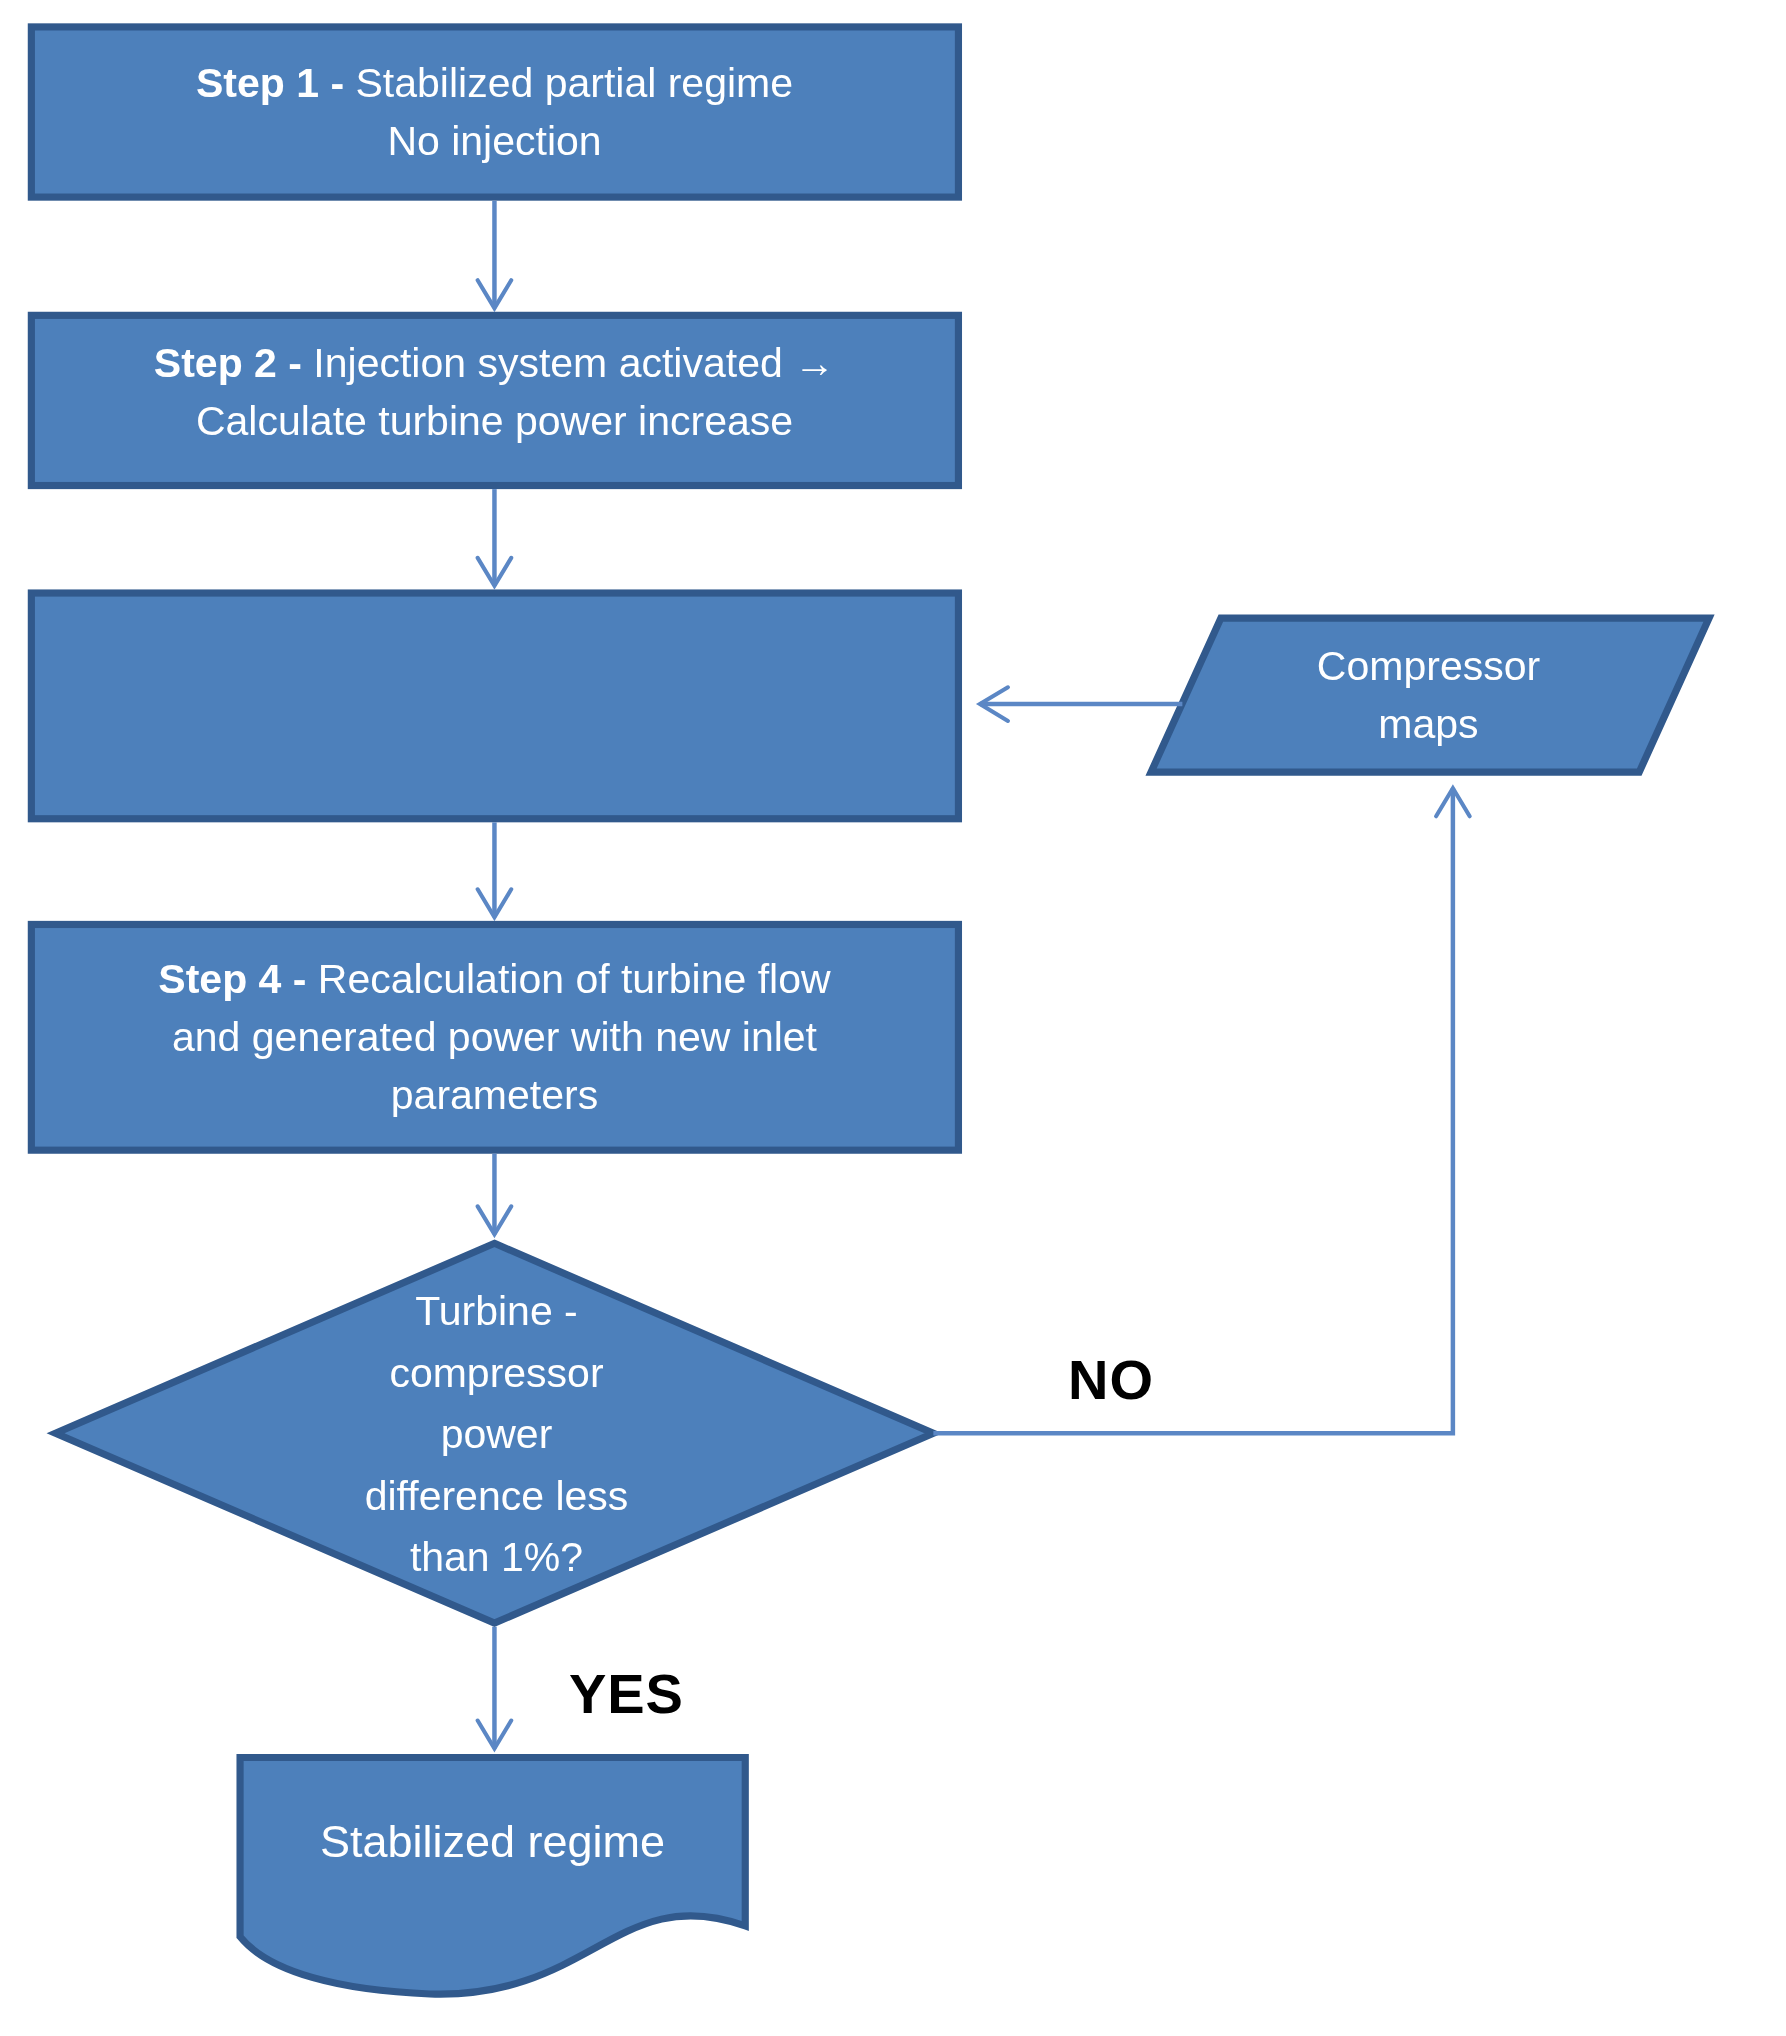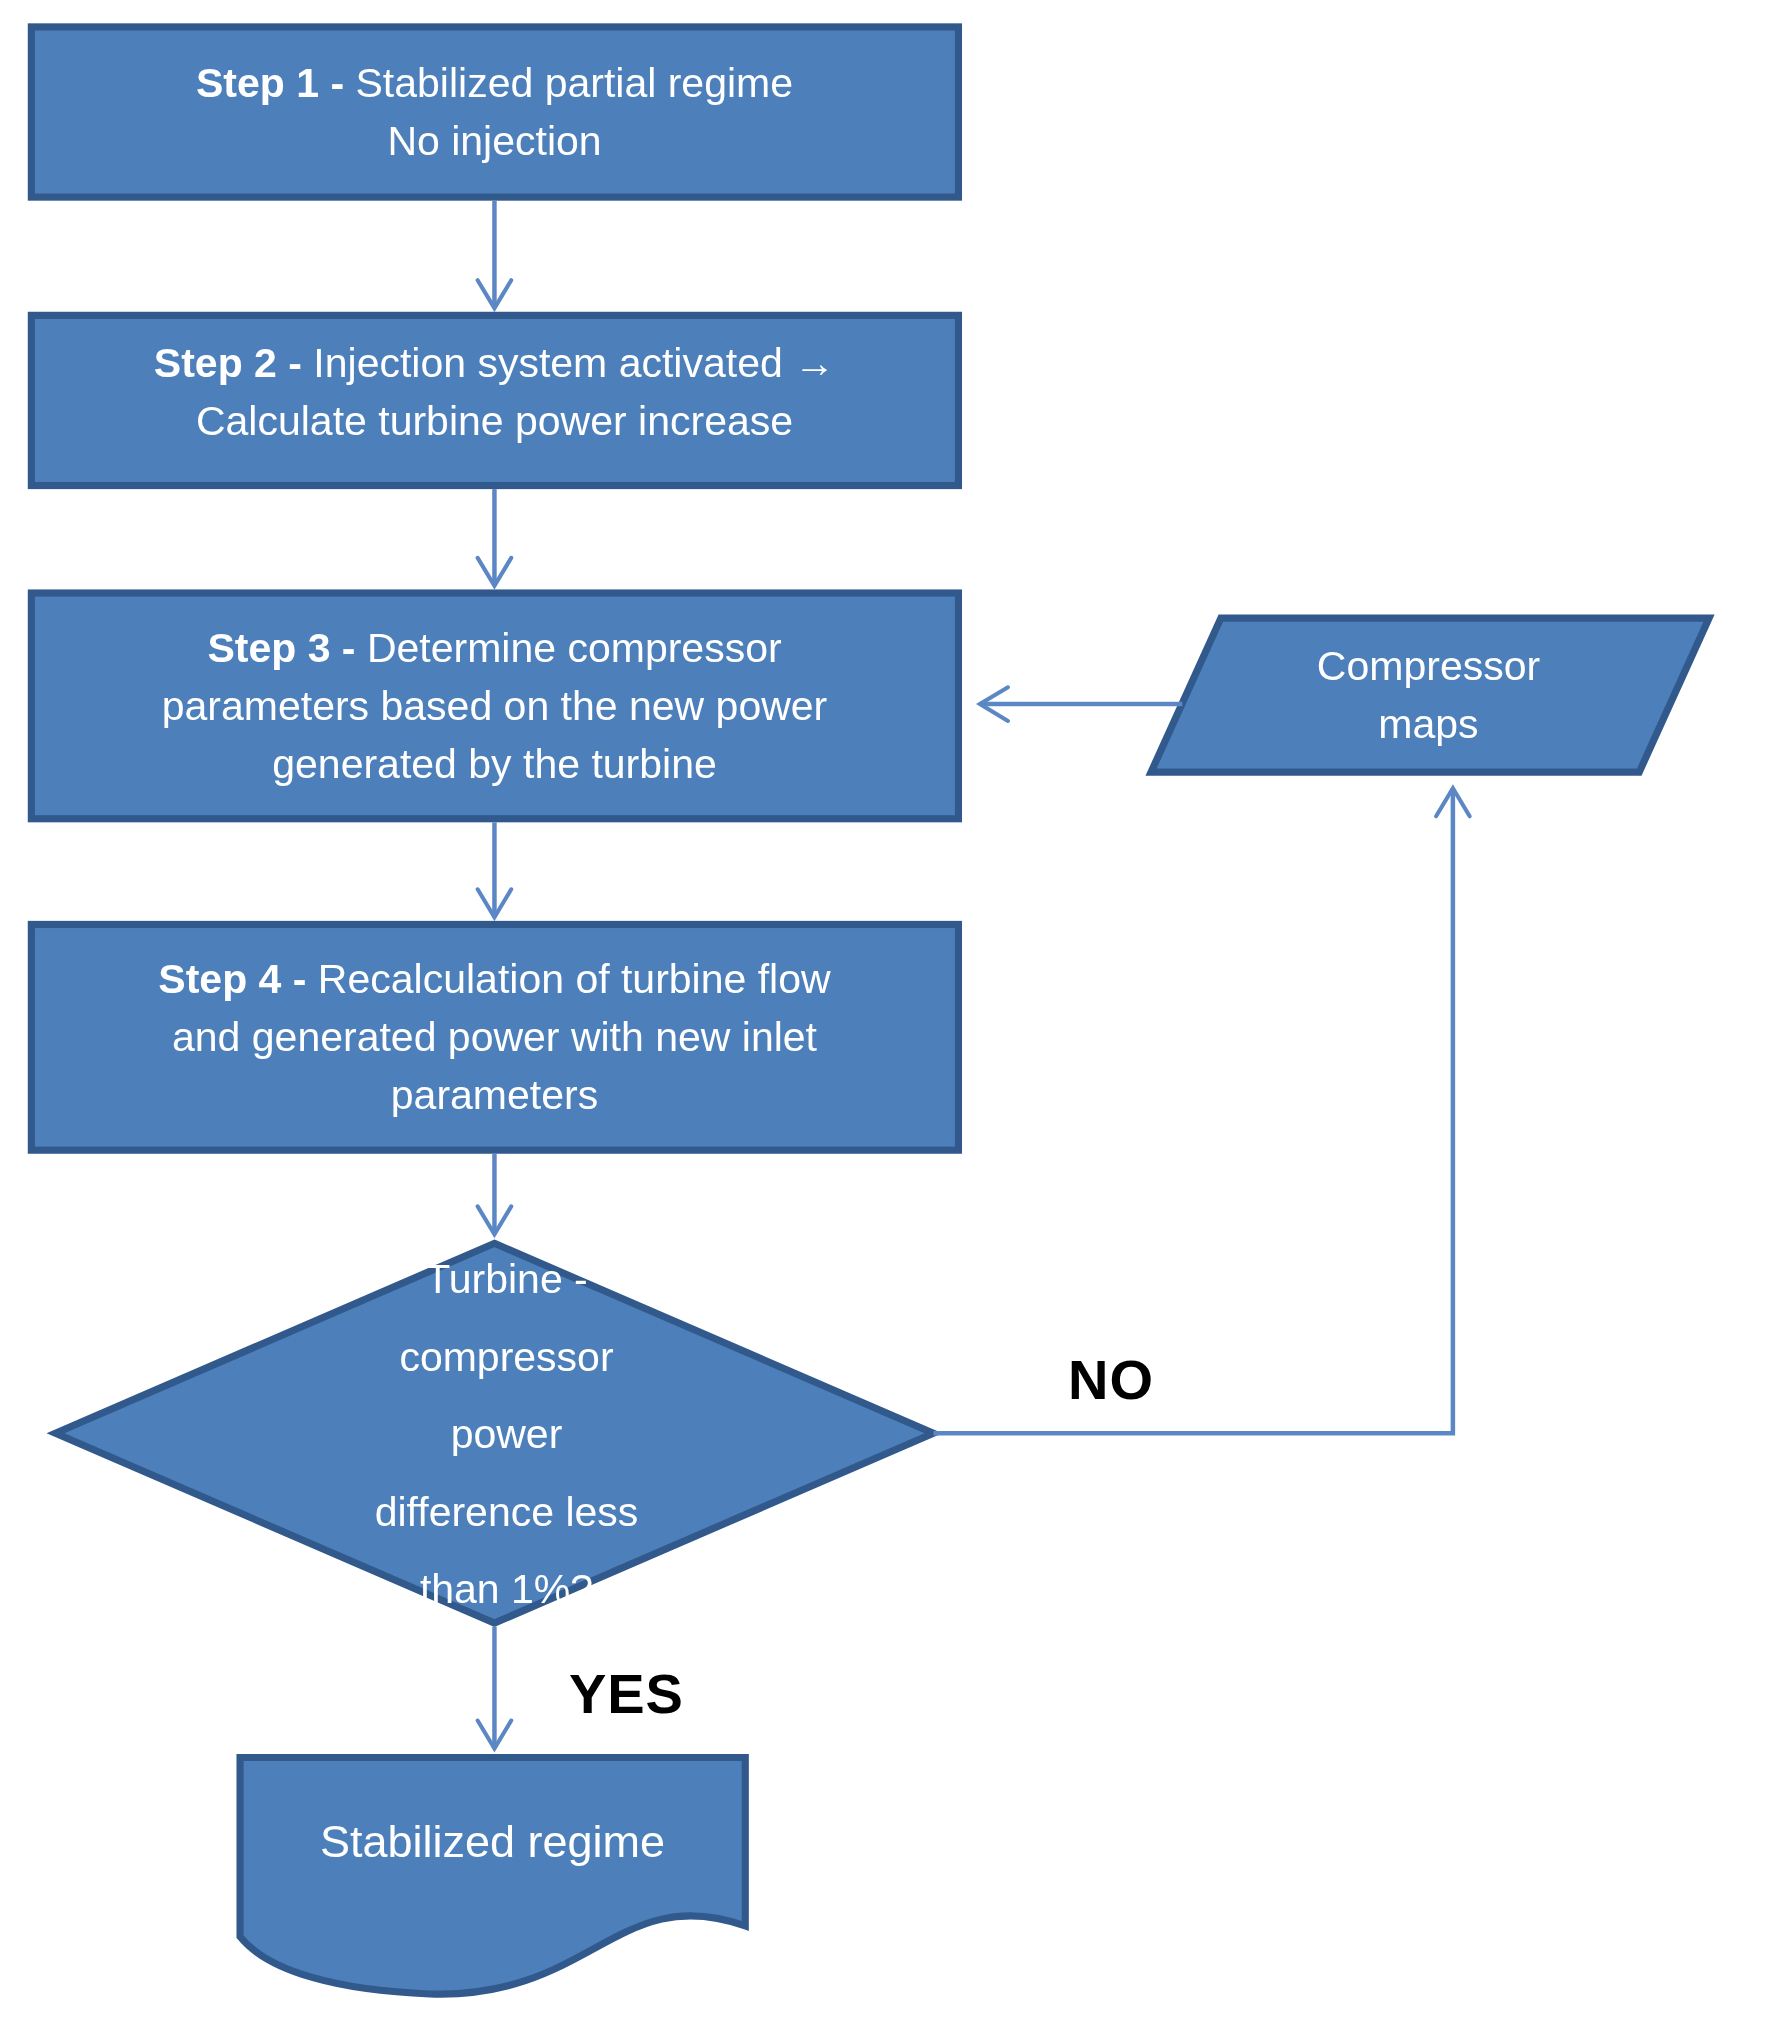--- a/index.html
+++ b/index.html
@@ -64,33 +64,28 @@
   <div class="txt" style="left:31px; top:27px; width:927px; height:170px;">
     <div><span class="pre">Step 1 -</span> <span>Stabilized partial regime</span></div>
     <div>No injection</div>
   </div>
 
   <div class="txt" style="left:31px; top:307px; width:927px; height:170px;">
     <div><span class="pre">Step 2 -</span> <span>Injection system activated →</span></div>
     <div>Calculate turbine power increase</div>
   </div>
 
-  <div class="txt" style="left:31px; top:593px; width:927px; height:226px;">
-    <div><span class="pre">Step 3 -</span> <span>Determine compressor</span></div>
-    <div>parameters based on the new power</div>
-    <div>generated by the turbine</div>
-  </div>
 
   <div class="txt" style="left:31px; top:924px; width:927px; height:226px;">
     <div><span class="pre">Step 4 -</span> <span>Recalculation of turbine flow</span></div>
     <div>and generated power with new inlet</div>
     <div>parameters</div>
   </div>
 
-  <div class="txt" style="left:238px; top:1265px; width:537px; height:340px; line-height:1.5;gap:16px;">
+  <div class="txt" style="left:228px; top:1265px; width:537px; height:340px; line-height:1.5;">
     <div>Turbine -</div>
     <div>compressor</div>
     <div>power</div>
     <div>difference less</div>
     <div>than 1%?</div>
   </div>
 
   <div class="txt" style="left:1191px; top:618px; width:475px; height:154px;">
     <div>Compressor</div>
     <div>maps</div>

